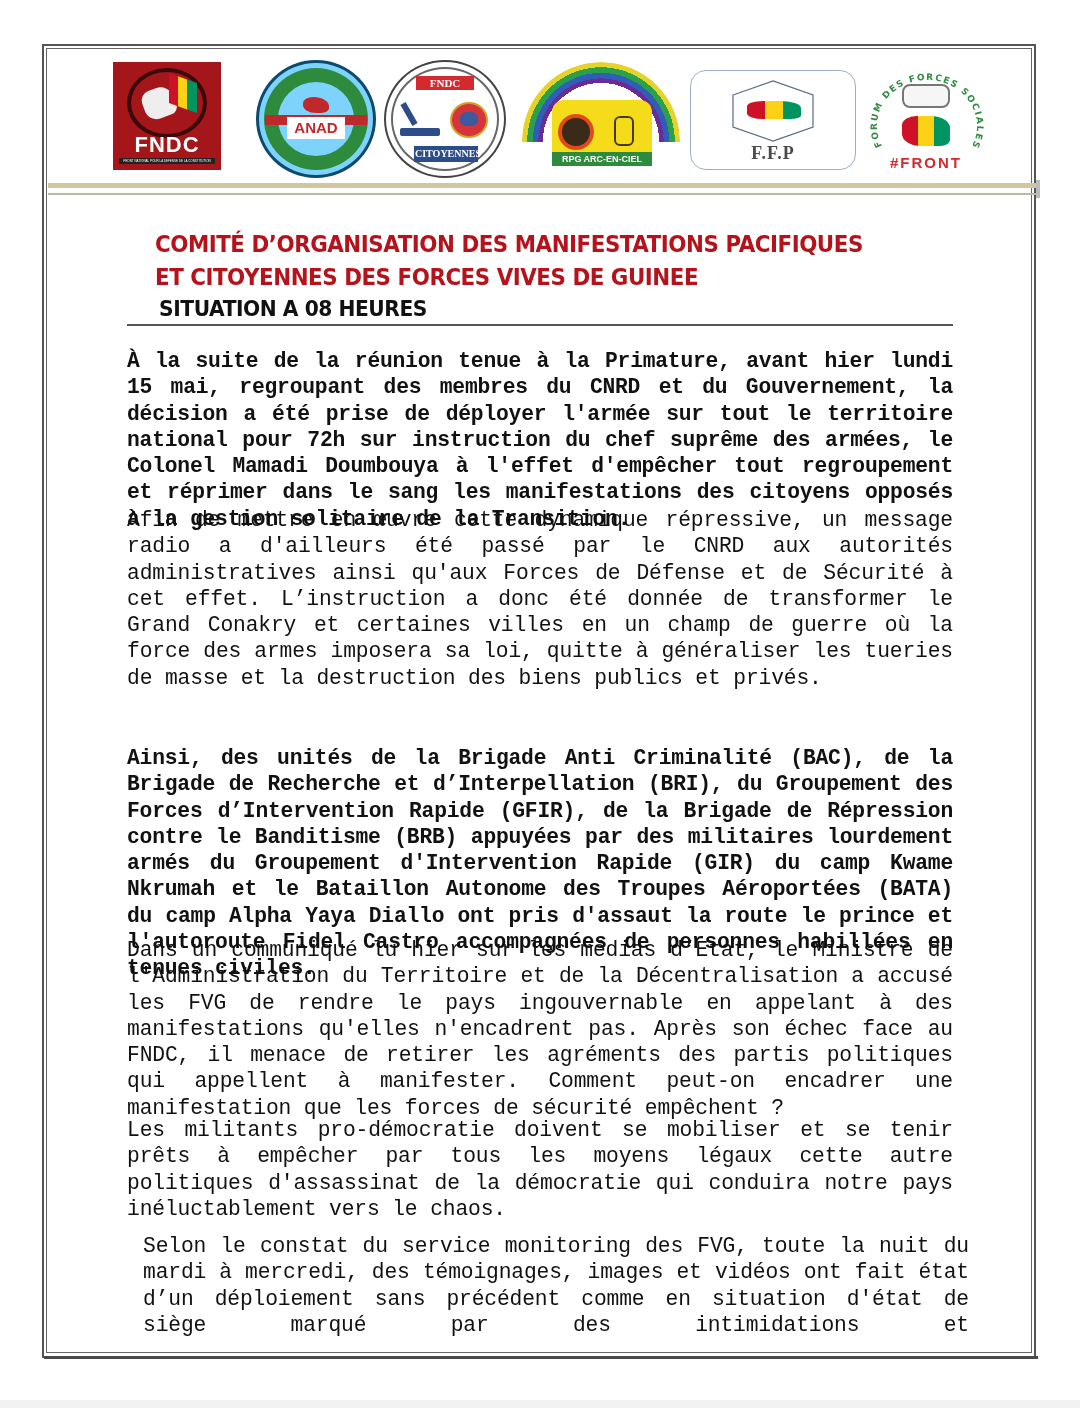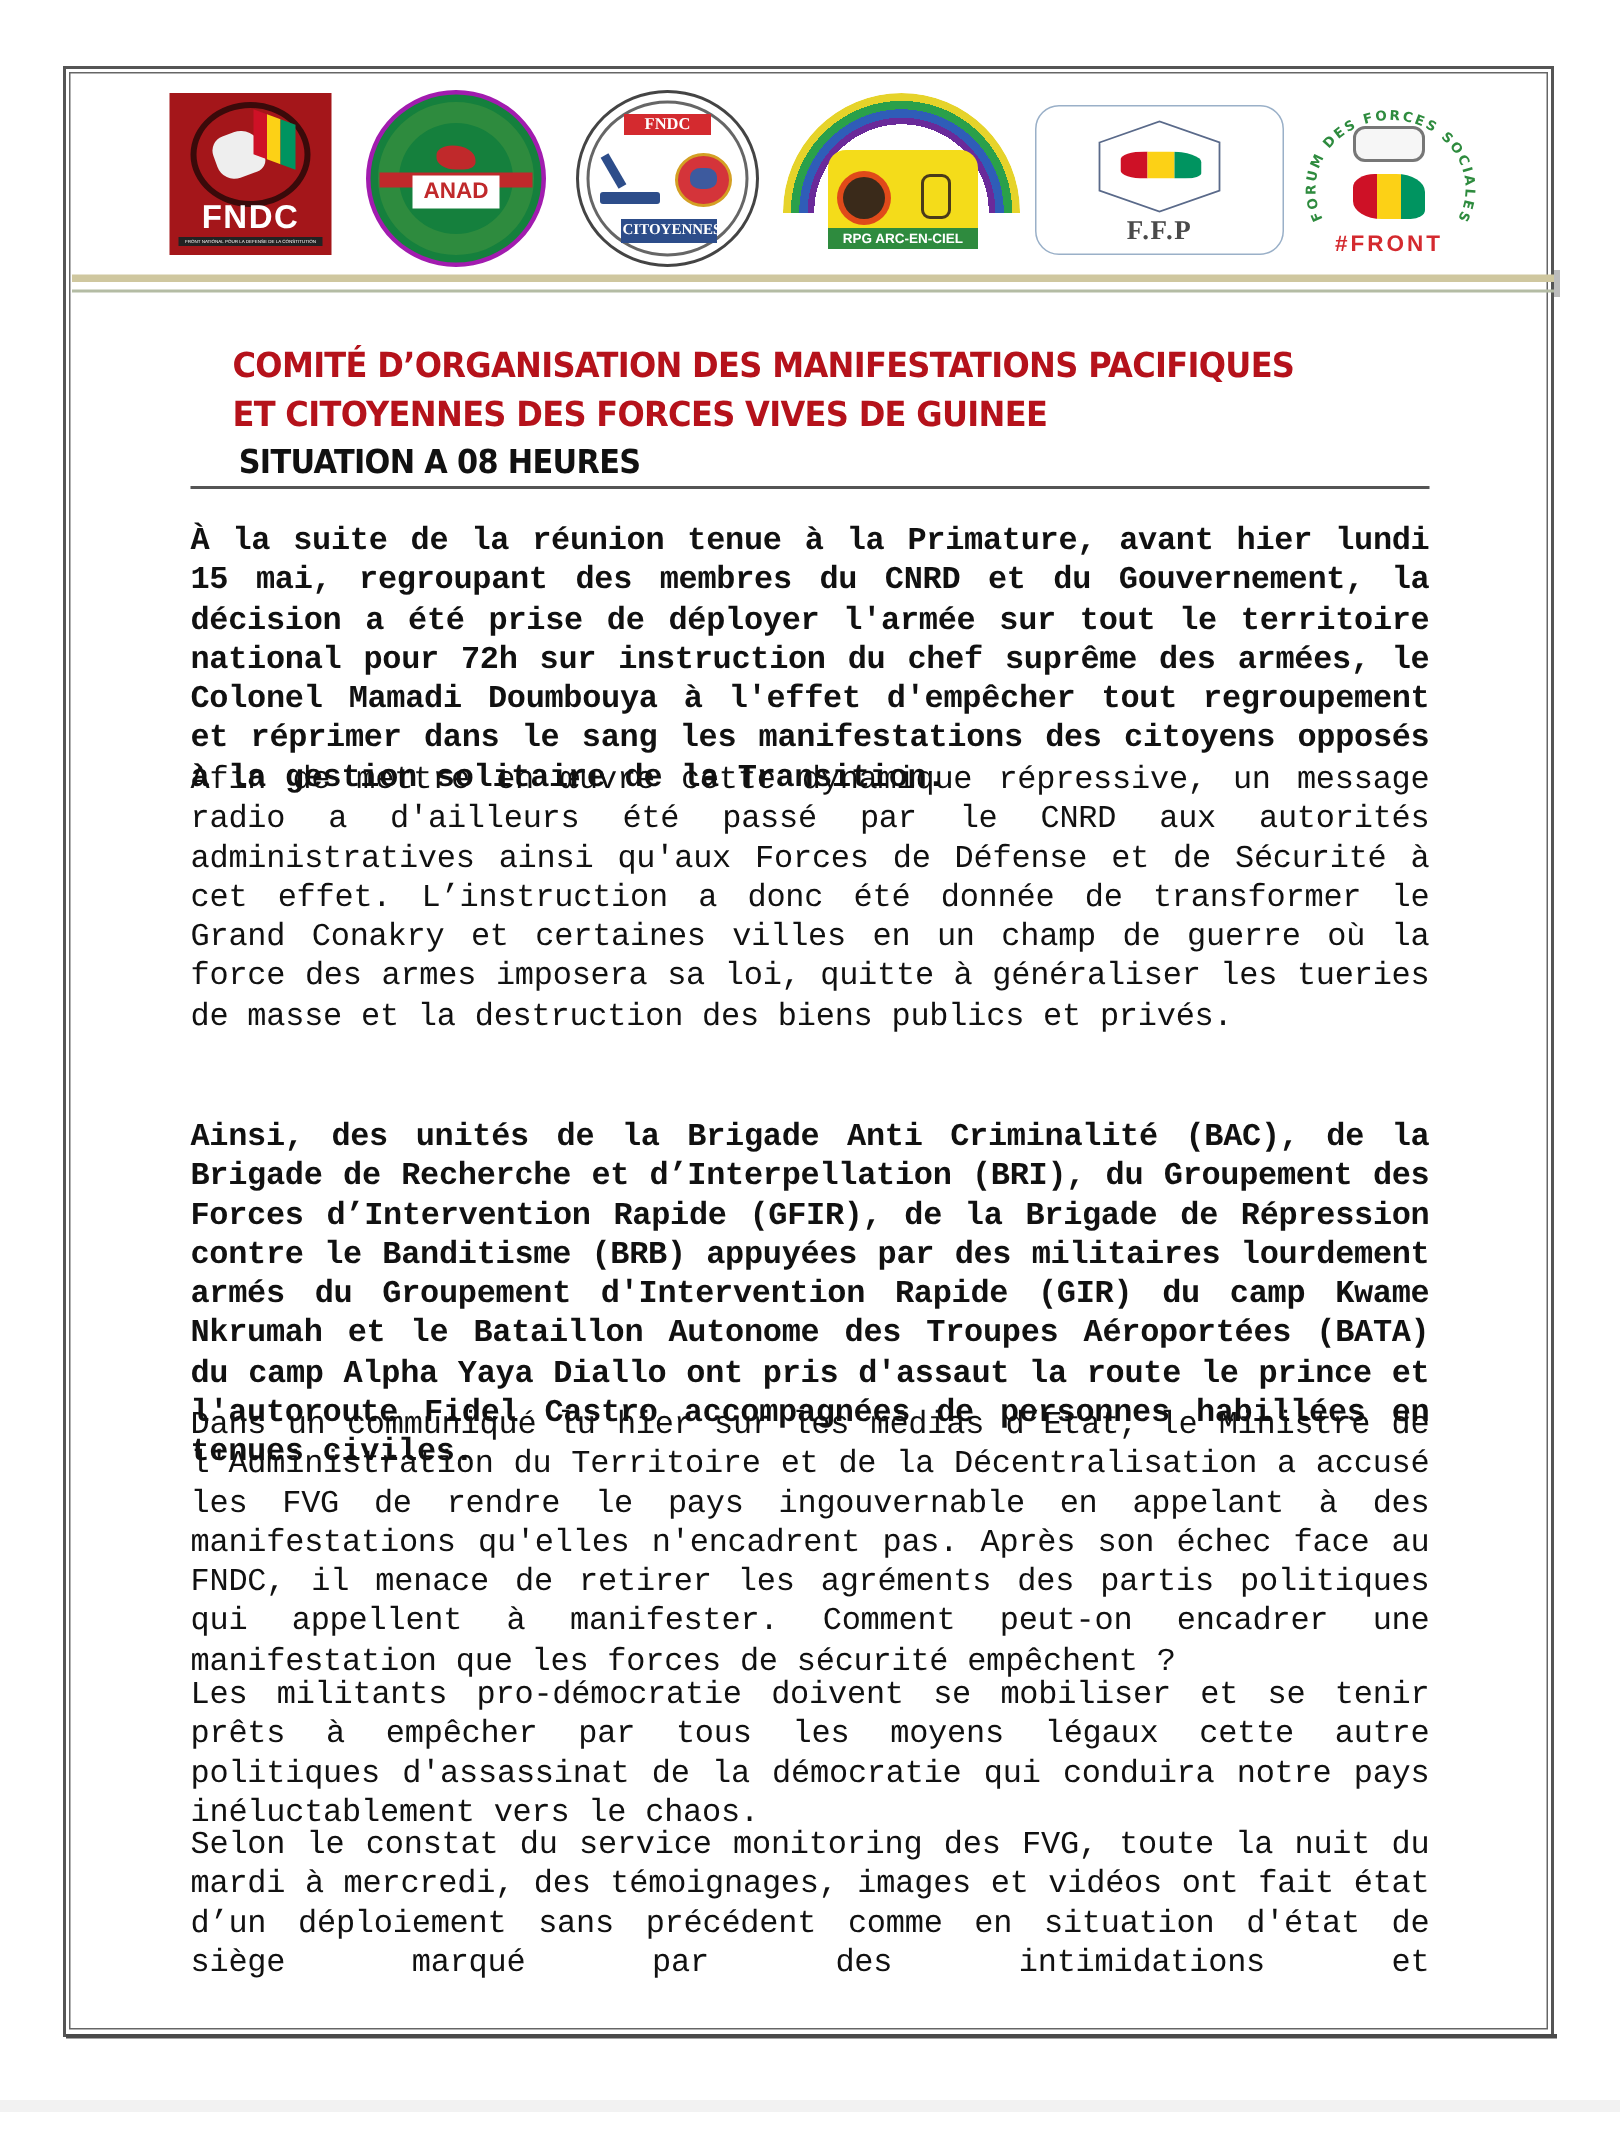--- a/index.html
+++ b/index.html
@@ -14,21 +14,21 @@
 
   .logo { position:absolute; }
   .logo-fndc { left:113px; top:62px; width:108px; height:108px; background:#a4161a; }
   .logo-fndc .ring { position:absolute; left:14px; top:6px; width:80px; height:70px; border:4px solid #3a0a0a; border-radius:50%; box-sizing:border-box; }
   .logo-fndc .flag { position:absolute; left:56px; top:16px; width:28px; height:30px; transform:skewY(20deg); }
   .logo-fndc .flag span { display:inline-block; width:33%; height:100%; }
   .logo-fndc .fist { position:absolute; left:30px; top:26px; width:32px; height:30px; background:#eee; border-radius:10px 14px 8px 12px; transform:rotate(-20deg); }
   .logo-fndc .title { position:absolute; left:0; top:70px; width:108px; text-align:center; color:#fff; font-weight:bold; font-size:22px; letter-spacing:1px; }
   .logo-fndc .sub { position:absolute; left:6px; top:96px; width:96px; height:6px; background:#222; color:#fff; font-size:3px; text-align:center; line-height:6px; overflow:hidden; white-space:nowrap; }
 
-  .logo-anad { left:244px; top:60px; width:120px; height:118px; border-radius:50%; border:3px solid #a21caf; box-sizing:border-box; background:#15803d; }
+  .logo-anad { left:256px; top:60px; width:120px; height:118px; border-radius:50%; border:3px solid #0c4a6e; box-sizing:border-box; background:#7dd3fc; }
   .logo-anad .g-ring { position:absolute; left:5px; top:5px; right:5px; bottom:5px; border-radius:50%; border:14px solid #2e8b3e; box-sizing:border-box; }
   .logo-anad .r-bar { position:absolute; left:6px; top:52px; width:102px; height:10px; background:#c0292b; }
   .logo-anad .map { position:absolute; left:44px; top:34px; width:26px; height:16px; background:#c0292b; border-radius:40% 60% 30% 50%; }
   .logo-anad .label { position:absolute; left:28px; top:54px; width:58px; height:22px; background:#fff; color:#c0292b; font-weight:bold; font-size:15px; text-align:center; line-height:22px; }
 
   .logo-politique { left:384px; top:60px; width:122px; height:118px; border-radius:50%; border:2px solid #444; box-sizing:border-box; background:#fff; }
   .logo-politique .inner-ring { position:absolute; left:5px; top:5px; right:5px; bottom:5px; border:2px solid #666; border-radius:50%; }
   .logo-politique .top { position:absolute; left:30px; top:14px; width:58px; height:14px; background:#d42a2f; color:#fff; font-family:"Liberation Serif", serif; font-size:11px; font-weight:bold; text-align:center; line-height:14px; }
   .logo-politique .globe { position:absolute; left:64px; top:40px; width:38px; height:36px; border-radius:50%; background:#d4343a; border:2px solid #d4a024; box-sizing:border-box; }
   .logo-politique .globe::after { content:""; position:absolute; left:8px; top:8px; width:18px; height:14px; background:#3d5a9e; border-radius:40%; }
@@ -153,15 +153,15 @@
   <div class="title-line">ET CITOYENNES DES FORCES VIVES DE GUINEE</div>
   <div class="subtitle-line">SITUATION A 08 HEURES</div>
 </div>
 <div class="title-rule"></div>
 
 <p class="body-text bold p1" style="margin:0">À la suite de la réunion tenue à la Primature, avant hier lundi 15 mai, regroupant des membres du CNRD et du Gouvernement, la décision a été prise de déployer l'armée sur tout le territoire national pour 72h sur instruction du chef suprême des armées, le Colonel Mamadi Doumbouya à l'effet d'empêcher tout regroupement et réprimer dans le sang les manifestations des citoyens opposés à la gestion solitaire de la Transition.</p>
 <p class="body-text p2" style="margin:0">Afin de mettre en œuvre cette dynamique répressive, un message radio a d'ailleurs été passé par le CNRD aux autorités administratives ainsi qu'aux Forces de Défense et de Sécurité à cet effet. L’instruction a donc été donnée de transformer le Grand Conakry et certaines villes en un champ de guerre où la force des armes imposera sa loi, quitte à généraliser les tueries de masse et la destruction des biens publics et privés.</p>
 <p class="body-text bold p3" style="margin:0">Ainsi, des unités de la Brigade Anti Criminalité (BAC), de la Brigade de Recherche et d’Interpellation (BRI), du Groupement des Forces d’Intervention Rapide (GFIR), de la Brigade de Répression contre le Banditisme (BRB) appuyées par des militaires lourdement armés du Groupement d'Intervention Rapide (GIR) du camp Kwame Nkrumah et le Bataillon Autonome des Troupes Aéroportées (BATA) du camp Alpha Yaya Diallo ont pris d'assaut la route le prince et l'autoroute Fidel Castro accompagnées de personnes habillées en tenues civiles.</p>
 <p class="body-text p4" style="margin:0">Dans un communiqué lu hier sur les médias d’Etat, le Ministre de l'Administration du Territoire et de la Décentralisation a accusé les FVG de rendre le pays ingouvernable en appelant à des manifestations qu'elles n'encadrent pas. Après son échec face au FNDC, il menace de retirer les agréments des partis politiques qui appellent à manifester. Comment peut-on encadrer une manifestation que les forces de sécurité empêchent ?</p>
 <p class="body-text p5" style="margin:0">Les militants pro-démocratie doivent se mobiliser et se tenir prêts à empêcher par tous les moyens légaux cette autre politiques d'assassinat de la démocratie qui conduira notre pays inéluctablement vers le chaos.</p>
-<p class="body-text p6" style="margin:0;text-align-last:justify">Selon le constat du service monitoring des FVG, toute la nuit du mardi à mercredi, des témoignages, images et vidéos ont fait état d’un déploiement sans précédent comme en situation d'état de siège marqué par des intimidations et</p>
+<p class="body-text p6" style="margin:16px;text-align-last:justify">Selon le constat du service monitoring des FVG, toute la nuit du mardi à mercredi, des témoignages, images et vidéos ont fait état d’un déploiement sans précédent comme en situation d'état de siège marqué par des intimidations et</p>
 
 <div class="bottom-strip"></div>
 
 </body></html>

